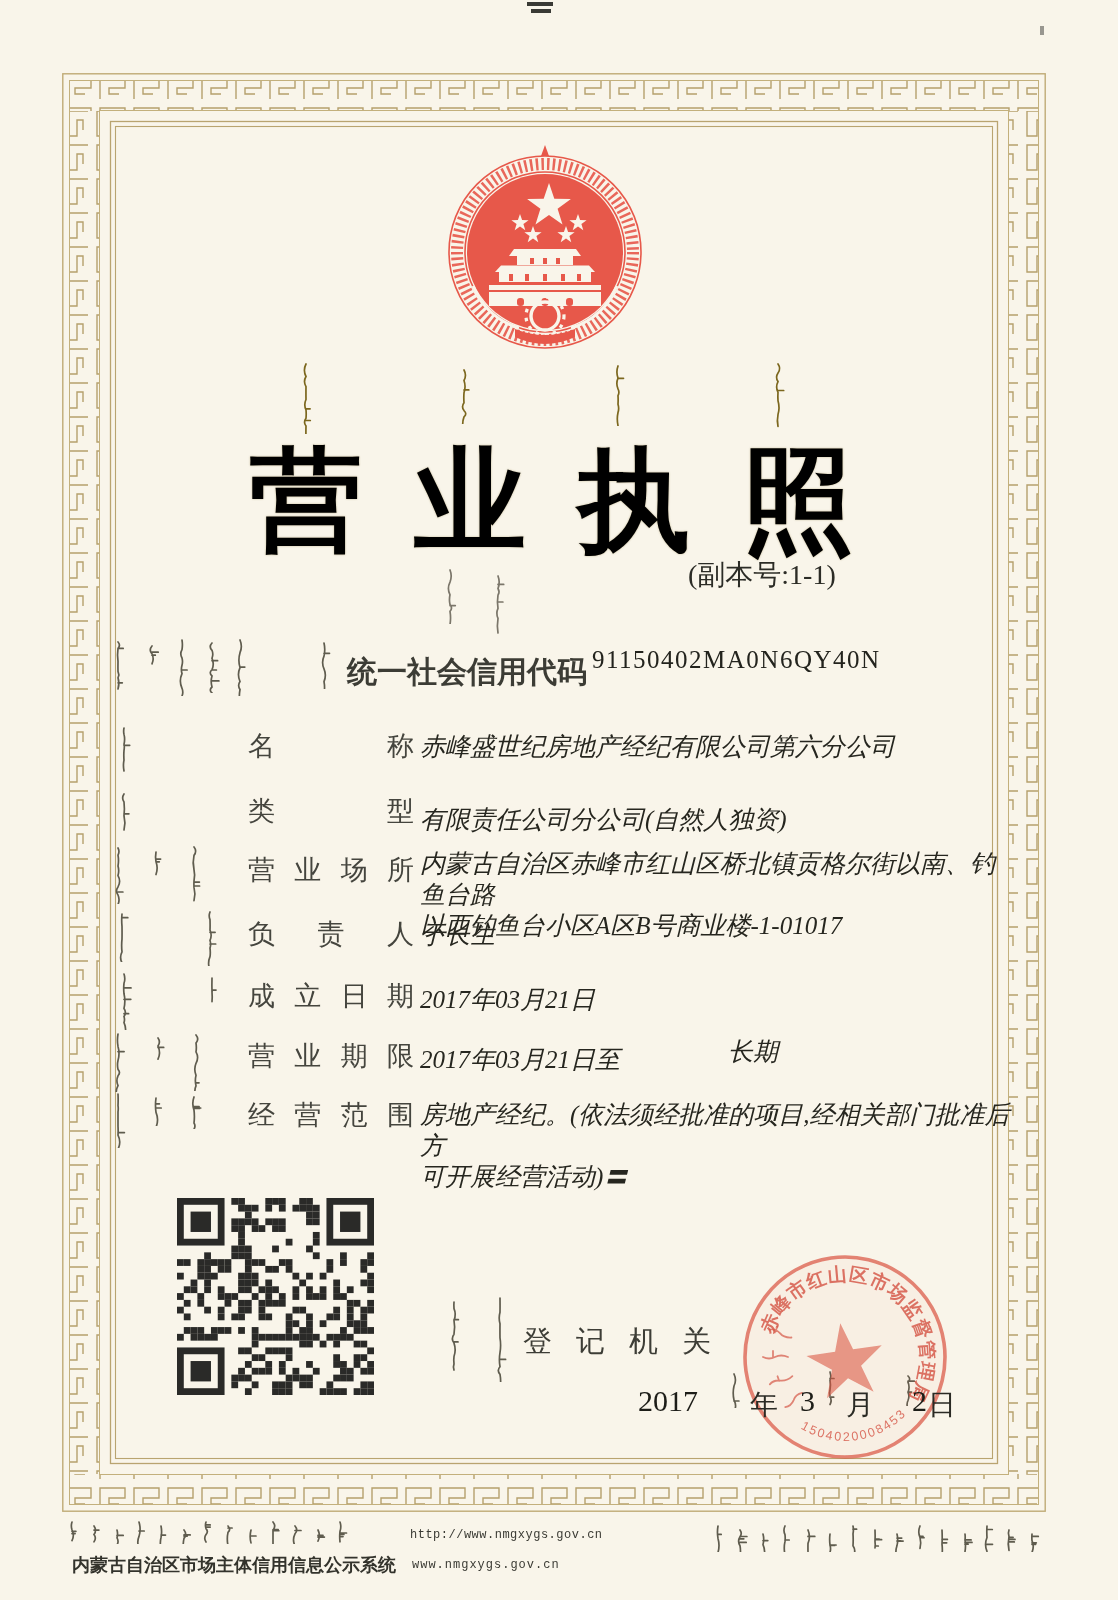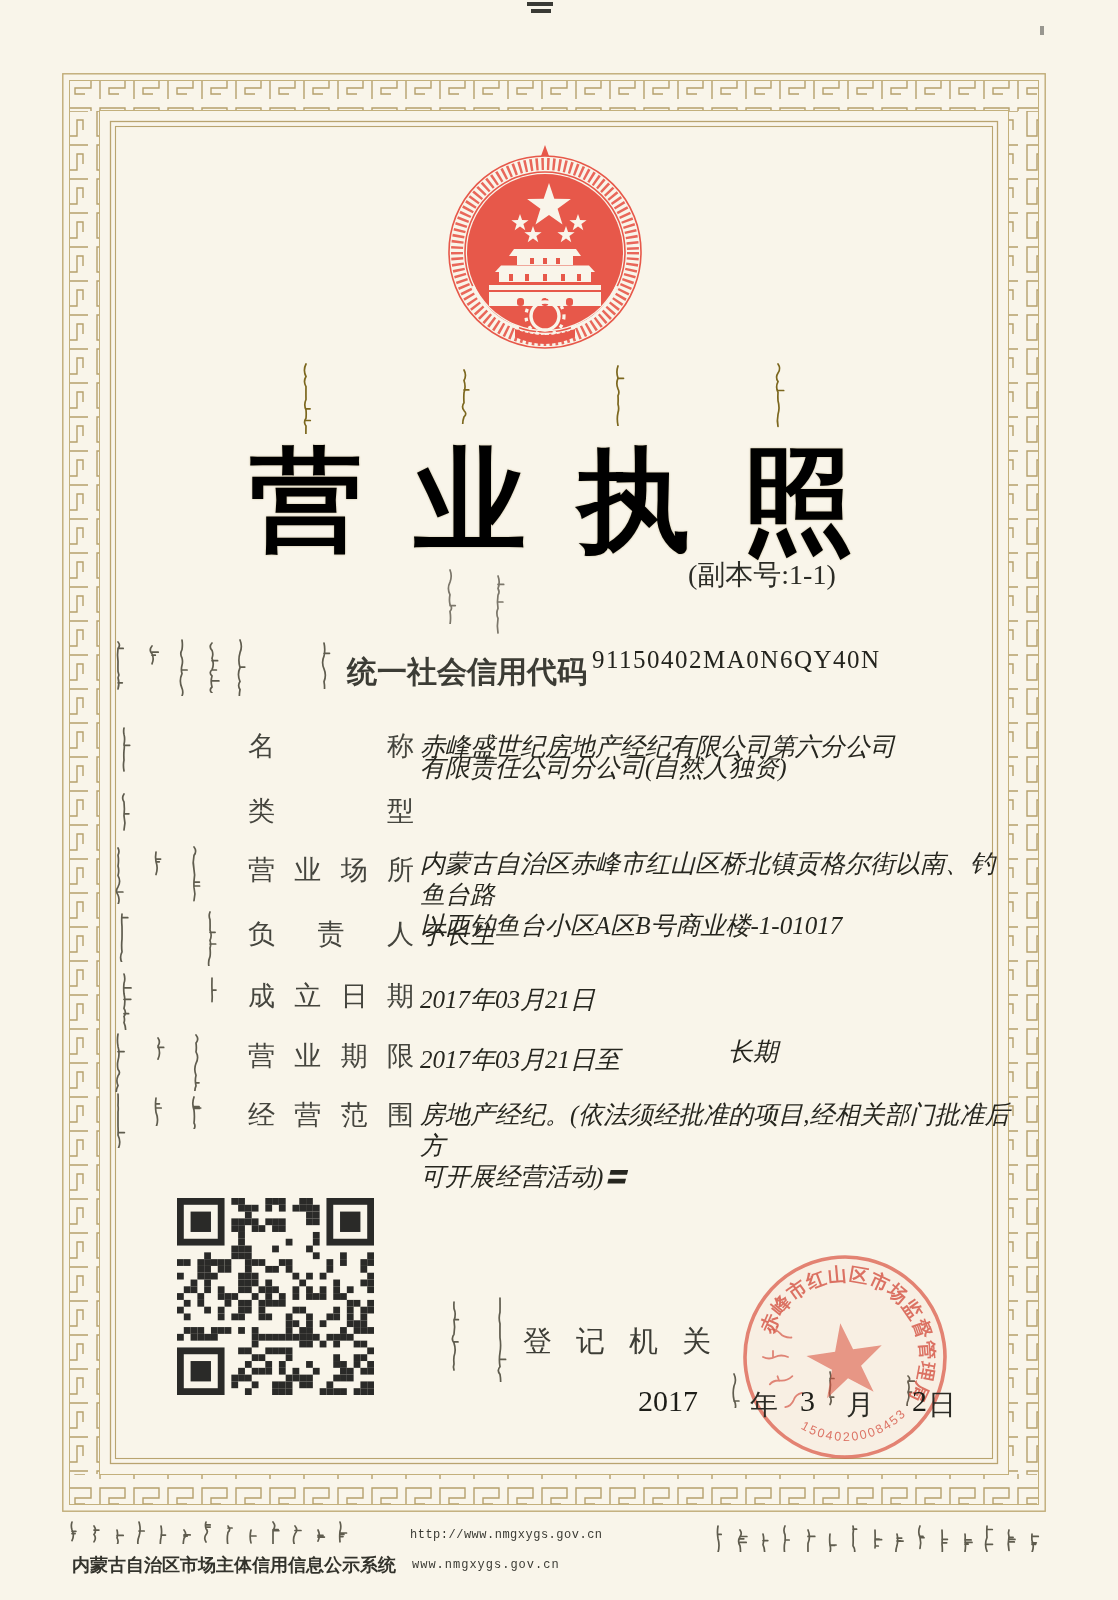--- a/index.html
+++ b/index.html
@@ -224,21 +224,21 @@
   <div id="title" class="serif">营业执照</div>
   <div id="copyno" class="serif">(副本号:1-1)</div>
 
   <div id="creditlabel">统一社会信用代码</div>
   <div id="creditcode" class="serif">91150402MA0N6QY40N</div>
 
   <div class="flabel" style="top:728px">名称</div>
   <div class="fvalue serif" style="top:731px">赤峰盛世纪房地产经纪有限公司第六分公司</div>
 
   <div class="flabel" style="top:793px">类型</div>
-  <div class="fvalue serif" style="top:752px">有限责任公司分公司(自然人独资)</div>
+  <div class="fvalue serif" style="top:804px">有限责任公司分公司(自然人独资)</div>
 
   <div class="flabel" style="top:852px">营业场所</div>
   <div class="fvalue serif" style="top:848px">内蒙古自治区赤峰市红山区桥北镇贡格尔街以南、钓鱼台路
 以西钓鱼台小区A区B号商业楼-1-01017</div>
 
   <div class="flabel" style="top:916px">负责人</div>
   <div class="fvalue serif" style="top:919px">于长生</div>
 
   <div class="flabel" style="top:978px">成立日期</div>
   <div class="fvalue serif" style="top:984px">2017年03月21日</div>

